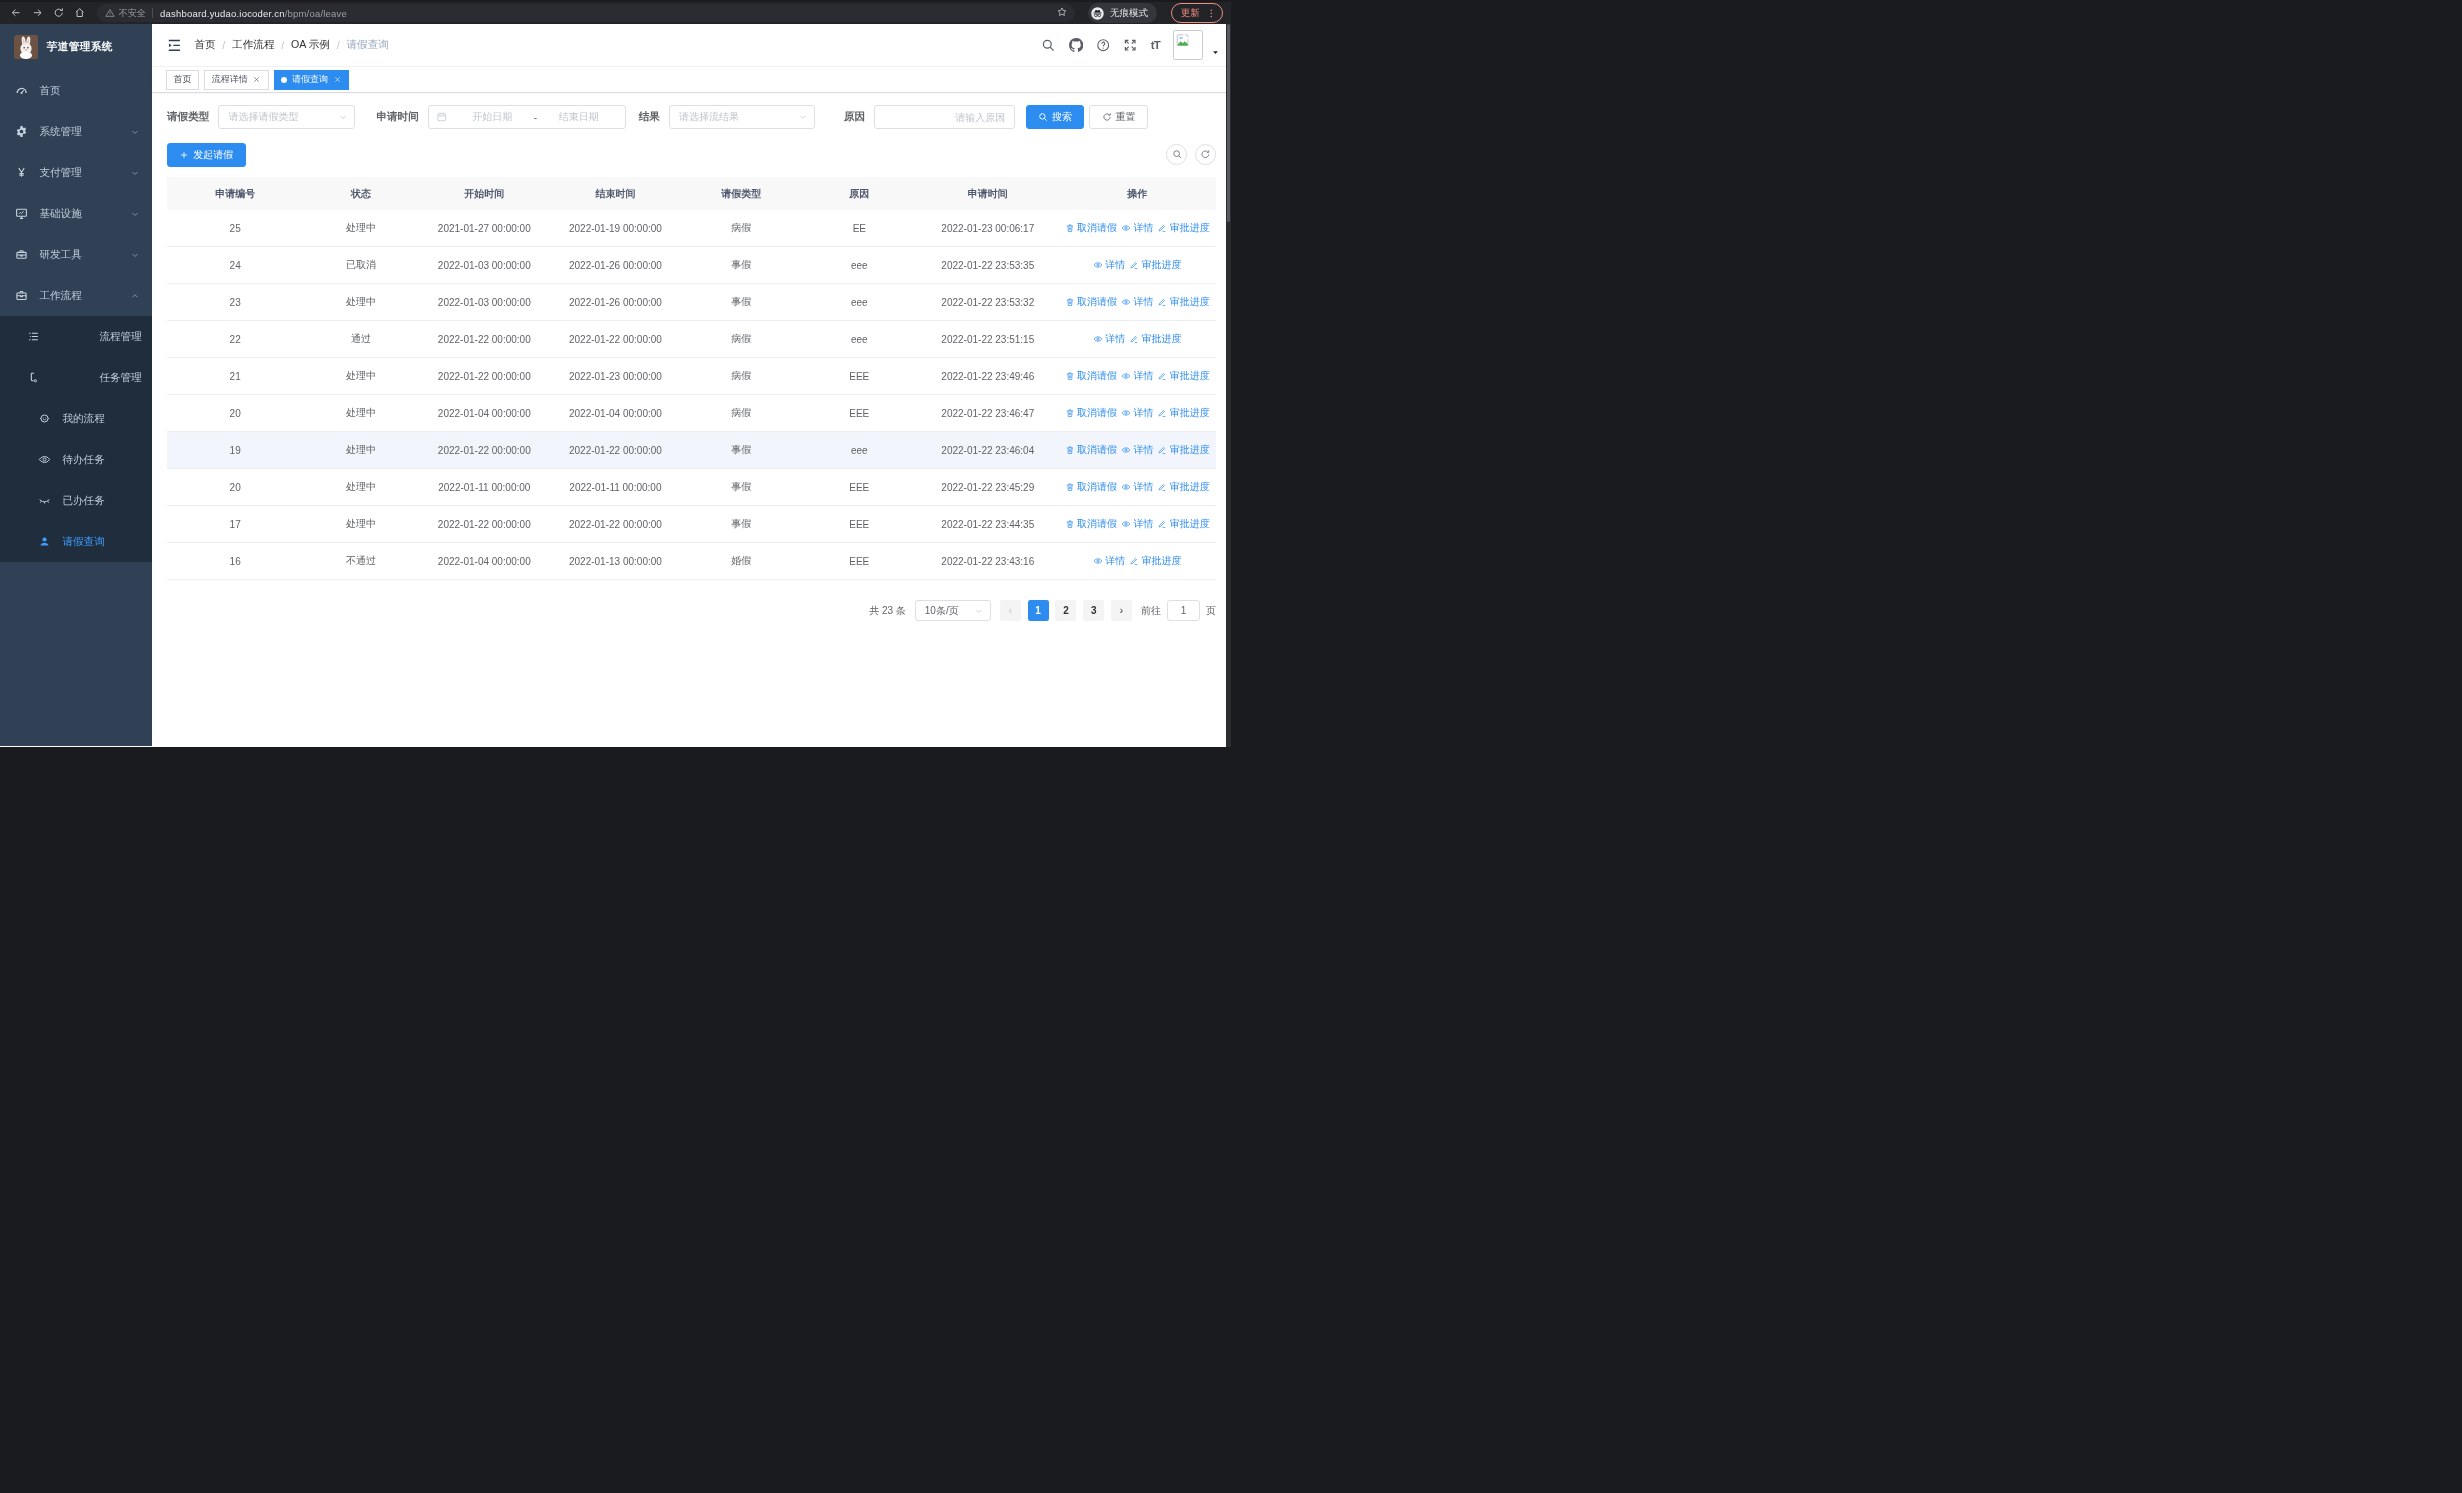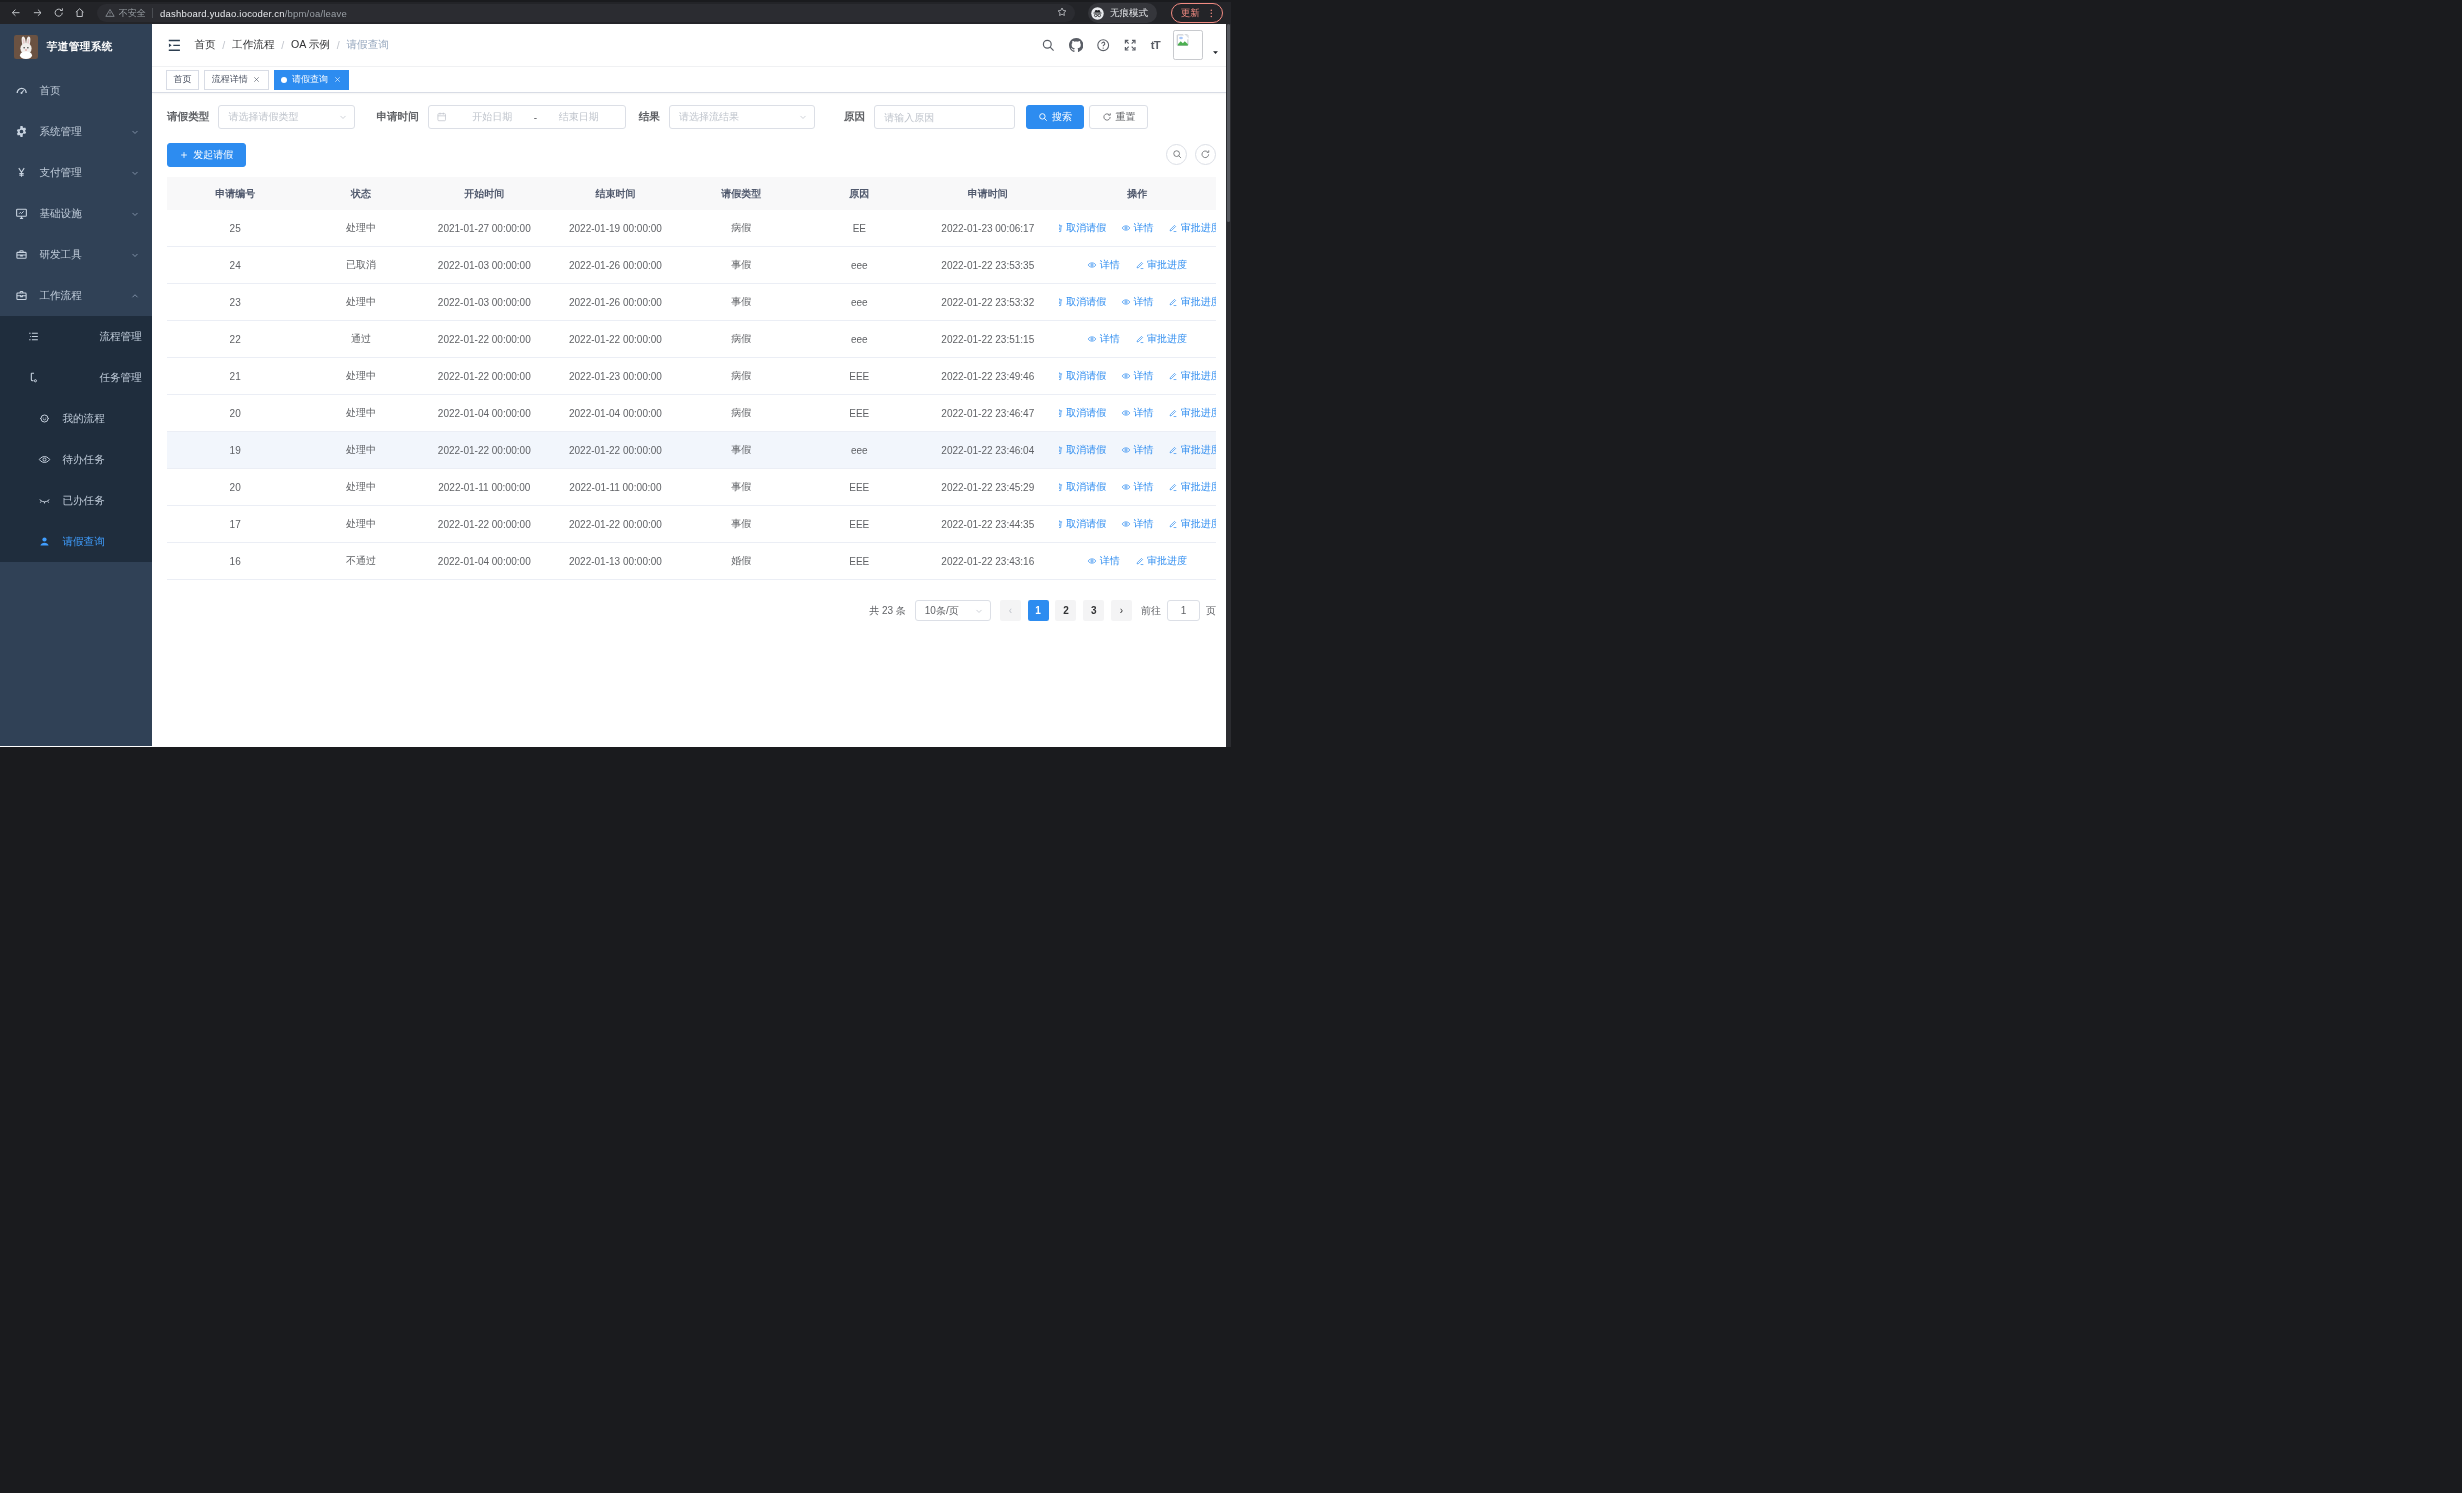--- a/index.html
+++ b/index.html
@@ -73,40 +73,40 @@
   .f-label { font-size:10.6px; font-weight:700; color:#606266; margin-right:9px; white-space:nowrap; }
   .sel { height:24px; border:0.8px solid #dcdfe6; border-radius:3px; background:#fff; display:flex; align-items:center; padding:0 20px 0 9px; position:relative; cursor:pointer; }
   .sel .ph { font-size:10px; color:#bfc4cc; }
   .sel .schev { position:absolute; right:6px; width:10px; height:10px; color:#c0c4cc; }
   .sel .schev svg { display:block; width:100%; height:100%; }
   .daterange { height:24px; width:198px; border:0.8px solid #dcdfe6; border-radius:3px; display:flex; align-items:center; padding:0 7.6px; color:#bfc4cc; cursor:text; }
   .daterange .cal { width:11.4px; height:11.4px; margin-right:6px; color:#c0c4cc; flex:0 0 auto; }
   .daterange .cal svg { width:100%; height:100%; }
   .daterange .dph { font-size:10px; flex:1; text-align:center; }
   .daterange .dsep { color:#606266; font-size:10px; margin:0 3px; }
-  .txt-input { height:24px; width:141px; border:0.8px solid #dcdfe6; border-radius:3px; padding:0 9px; font-size:10px; color:#606266; font-family:inherit; outline:none; }
+  .txt-input { height:24px; width:141px; border:0.8px solid #dcdfe6; border-radius:3px; padding:0 9px; font-size:10px; color:#606266; font-family:inherit; outline:none;text-align:right; }
   .txt-input::placeholder { color:#bfc4cc; }
   .btn { height:24px; display:inline-flex; align-items:center; gap:3.8px; border-radius:3px; font-size:10px; padding:0 11.4px; cursor:pointer; white-space:nowrap; }
   .btn svg { width:10px; height:10px; }
   .btn.primary { background:#2d8cf0; border:0.8px solid #2d8cf0; color:#fff;text-align:right; }
   .btn.plain { background:#fff; border:0.8px solid #dcdfe6; color:#606266; }
 
   .toolbar-row { display:flex; align-items:center; justify-content:space-between; margin-top:13.7px; }
   .circle-group { display:flex; gap:7.6px; }
   .circle-btn { width:21px; height:21px; border-radius:50%; border:0.8px solid #dcdfe6; background:#fff; display:flex; align-items:center; justify-content:center; color:#606266; cursor:pointer; }
   .circle-btn svg { width:10.6px; height:10.6px; }
 
   
   .table { margin-top:10.6px; width:100%; }
   .thead { display:flex; background:#f8f8f9; height:33px; align-items:center; }
   .th { font-size:10px; font-weight:700; color:#515a6e; text-align:center; }
   .trow { display:flex; height:37px; align-items:center; border-bottom:0.8px solid #ebeef5; font-size:10px; color:#606266; }
   .trow.hl { background:#f2f6fc; }
   .td { text-align:center; overflow:hidden; white-space:nowrap; }
-  .ops { display:flex; align-items:center; justify-content:center; gap:15px; }
+  .ops { display:flex; align-items:center; justify-content:center; gap:4px; }
   .oplink { color:#2d8cf0; display:inline-flex; align-items:center; gap:2.3px; cursor:pointer; white-space:nowrap; }
   .oplink svg { width:10px; height:10px; }
 
   
   .pager-row { display:flex; align-items:center; justify-content:flex-end; margin-top:20px; font-size:10px; color:#606266; gap:9px; }
   .pager-btns { display:flex; align-items:center; gap:6.8px; }
   .pg { min-width:21px; height:21px; border-radius:2.3px; background:#f4f4f5; display:flex; align-items:center; justify-content:center; font-size:10px; color:#303133; font-weight:700; cursor:pointer; }
   .pg.arrow { color:#303133; font-weight:400; }
   .pg.arrow.disabled { color:#c0c4cc; cursor:default; }
   .pg.cur { background:#2d8cf0; color:#fff; }

